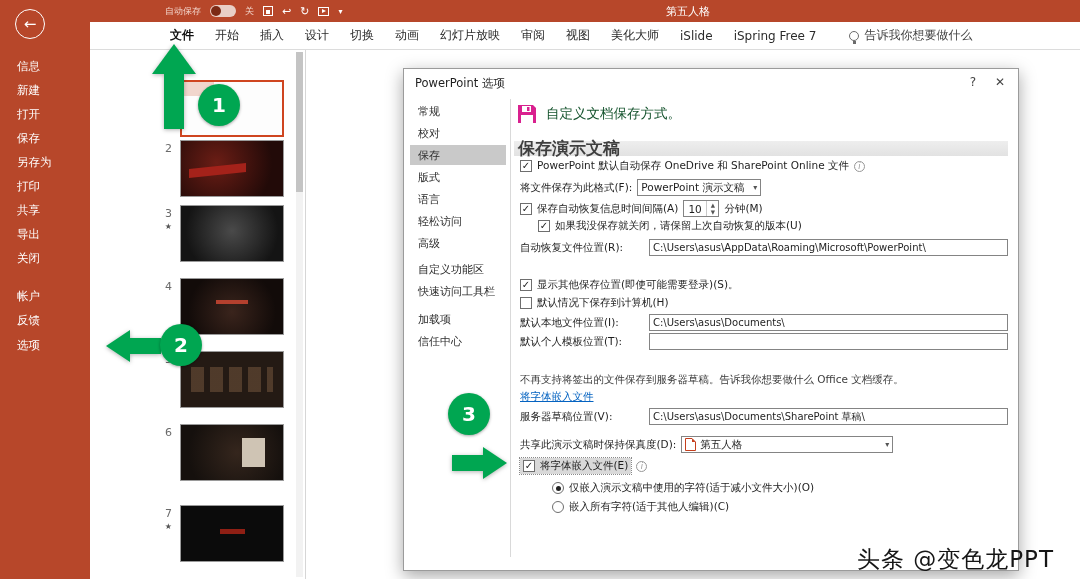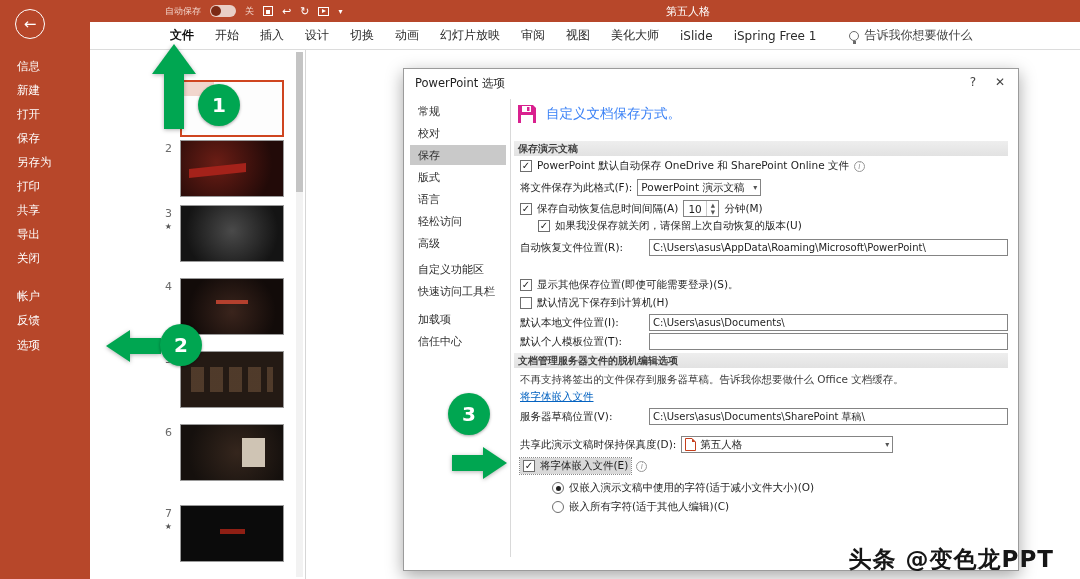--- a/index.html
+++ b/index.html
@@ -54,22 +54,22 @@
 
   
   .dialog { position:absolute; left:403px; top:68px; width:616px; height:503px; background:#fff; border:1px solid #9b9b9b; box-shadow:0 5px 16px rgba(0,0,0,.35); z-index:10; }
   .dlg-title { position:absolute; left:11px; top:7px; font-size:11.5px; color:#1f1f1f; }
   .dlg-help { position:absolute; right:42px; top:6px; font-size:12px; color:#444; cursor:pointer; }
   .dlg-close { position:absolute; right:13px; top:6px; font-size:12px; color:#444; cursor:pointer; }
   .dnav-item { position:absolute; left:6px; width:96px; height:20px; display:flex; align-items:center; padding-left:8px; font-size:11px; color:#2c2c2c; cursor:pointer; }
   .dnav-item.sel { background:#c9c9c9; }
   .dlg-sep { position:absolute; left:106px; top:30px; width:1px; height:458px; background:#d9d9d9; }
   .heading { position:absolute; left:112px; top:34px; display:flex; align-items:center; gap:8px; }
-  .heading-text { font-size:13.5px; color:#3b82f6; }
-  .secbar { position:absolute; left:110px; width:494px; height:15px; background:linear-gradient(#eeeeee,#e2e2e2); display:flex; align-items:center; padding-left:4px; font-size:10px; font-weight:bold; color:#3f3f3f; }
+  .heading-text { font-size:13.5px; color:#14532d; }
+  .secbar { position:absolute; left:110px; width:494px; height:15px; background:linear-gradient(#eeeeee,#e2e2e2); display:flex; align-items:center; padding-left:4px; font-size:17px; font-weight:bold; color:#3f3f3f; }
   .row { position:absolute; display:flex; align-items:center; gap:5px; font-size:10.5px; color:#1e1e1e; white-space:nowrap; }
   .cb { width:12px; height:12px; border:1px solid #6e6e6e; background:#fff; flex:none; display:inline-flex; align-items:center; justify-content:center; cursor:pointer; }
   .cb.checked::after { content:"✓"; font-size:10px; font-weight:bold; color:#1a1a1a; line-height:1; }
   .radio { width:12px; height:12px; border:1px solid #6e6e6e; border-radius:50%; background:#fff; flex:none; position:relative; cursor:pointer; }
   .radio.sel::after { content:""; position:absolute; inset:2.5px; background:#222; border-radius:50%; }
   .info { width:11px; height:11px; border:1px solid #979797; border-radius:50%; color:#979797; font-size:8px; font-style:italic; display:inline-flex; align-items:center; justify-content:center; flex:none; }
   .tb-input { border:1px solid #848484; height:17px; background:#fff; font-size:10px; display:flex; align-items:center; padding:0 3px; overflow:hidden; }
   .grow { flex:1; }
   .combo { border:1px solid #848484; height:17px; background:#fff; font-size:10.5px; display:flex; align-items:center; padding:0 3px; gap:4px; cursor:pointer; }
   .combo .caret { margin-left:auto; font-size:8px; color:#555; }
@@ -87,21 +87,21 @@
   .arrow-up { display:flex; flex-direction:column; align-items:center; filter:drop-shadow(0 1px 2px rgba(0,0,0,.3)); }
   .arrow-up .head { width:0; height:0; border-left:22px solid transparent; border-right:22px solid transparent; border-bottom:30px solid #00A651; }
   .arrow-up .shaft { width:20px; height:56px; background:#00A651; margin-top:-1px; }
   .arrow-left { display:flex; align-items:center; filter:drop-shadow(0 1px 2px rgba(0,0,0,.3)); }
   .arrow-left .head { width:0; height:0; border-top:16px solid transparent; border-bottom:16px solid transparent; border-right:24px solid #00A651; }
   .arrow-left .shaft { width:32px; height:16px; background:#00A651; margin-left:-1px; }
   .arrow-right { display:flex; align-items:center; filter:drop-shadow(0 1px 2px rgba(0,0,0,.3)); }
   .arrow-right .shaft { width:32px; height:16px; background:#00A651; margin-right:-1px; }
   .arrow-right .head { width:0; height:0; border-top:16px solid transparent; border-bottom:16px solid transparent; border-left:24px solid #00A651; }
 
-  .watermark { position:absolute; right:26px; top:544px; font-size:23px; font-weight:700; color:#161616; z-index:60; letter-spacing:1px; }
+  .watermark { position:absolute; right:26px; top:544px; font-size:23px; font-weight:400; color:#161616; z-index:60; letter-spacing:1px; }
 </style>
 </head>
 <body>
 
 <div class="titlebar">
   <div class="tb-left">
     <span class="tb-autosave">自动保存</span>
     <span class="toggle"></span>
     <span class="tb-state">关</span>
     <span class="floppy-sm"></span>
@@ -160,21 +160,21 @@
   <span class="rtab">开始</span>
   <span class="rtab">插入</span>
   <span class="rtab">设计</span>
   <span class="rtab">切换</span>
   <span class="rtab">动画</span>
   <span class="rtab">幻灯片放映</span>
   <span class="rtab">审阅</span>
   <span class="rtab">视图</span>
   <span class="rtab">美化大师</span>
   <span class="rtab">iSlide</span>
-  <span class="rtab">iSpring Free 1</span>
+  <span class="rtab">iSpring Free 7</span>
   <span class="tellme">
     <span class="bulb"></span>
     <span>告诉我你想要做什么</span>
   </span>
 </div>
 
 <div class="workspace"></div>
 <div class="panel-divider"></div>
 
 <div>
@@ -342,21 +342,20 @@
   <div class="row" style="left:116px;top:264px;width:488px">
     <span class="lbl-col">默认个人模板位置(T):</span>
     <span class="tb-input grow"></span>
   </div>
 
   <div class="row" style="left:116px;top:245px;width:488px">
     <span class="lbl-col">默认本地文件位置(I):</span>
     <span class="tb-input grow">C:\Users\asus\Documents\</span>
   </div>
 
-  <div class="secbar" style="top:284px">文档管理服务器文件的脱机编辑选项</div>
   <div class="note" style="top:304px">不再支持将签出的文件保存到服务器草稿。告诉我你想要做什么 Office 文档缓存。</div>
   <div class="link" style="top:321px">将字体嵌入文件</div>
 
   <div class="row" style="left:116px;top:339px;width:488px">
     <span class="lbl-col">服务器草稿位置(V):</span>
     <span class="tb-input grow">C:\Users\asus\Documents\SharePoint 草稿\</span>
   </div>
 
   <div class="row" style="left:116px;top:367px">
     <span>共享此演示文稿时保持保真度(D):</span>

